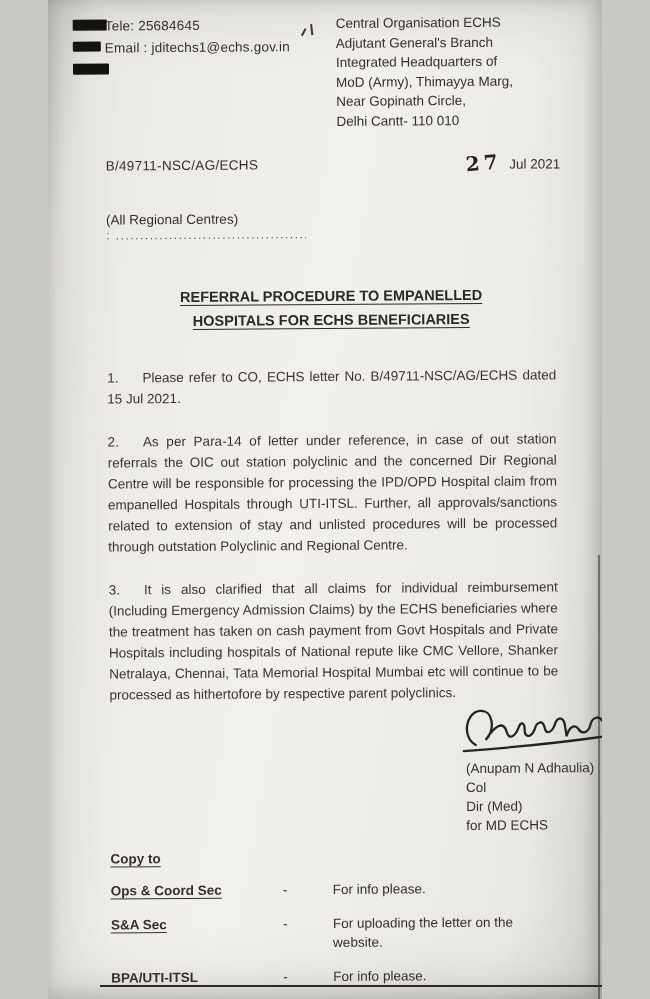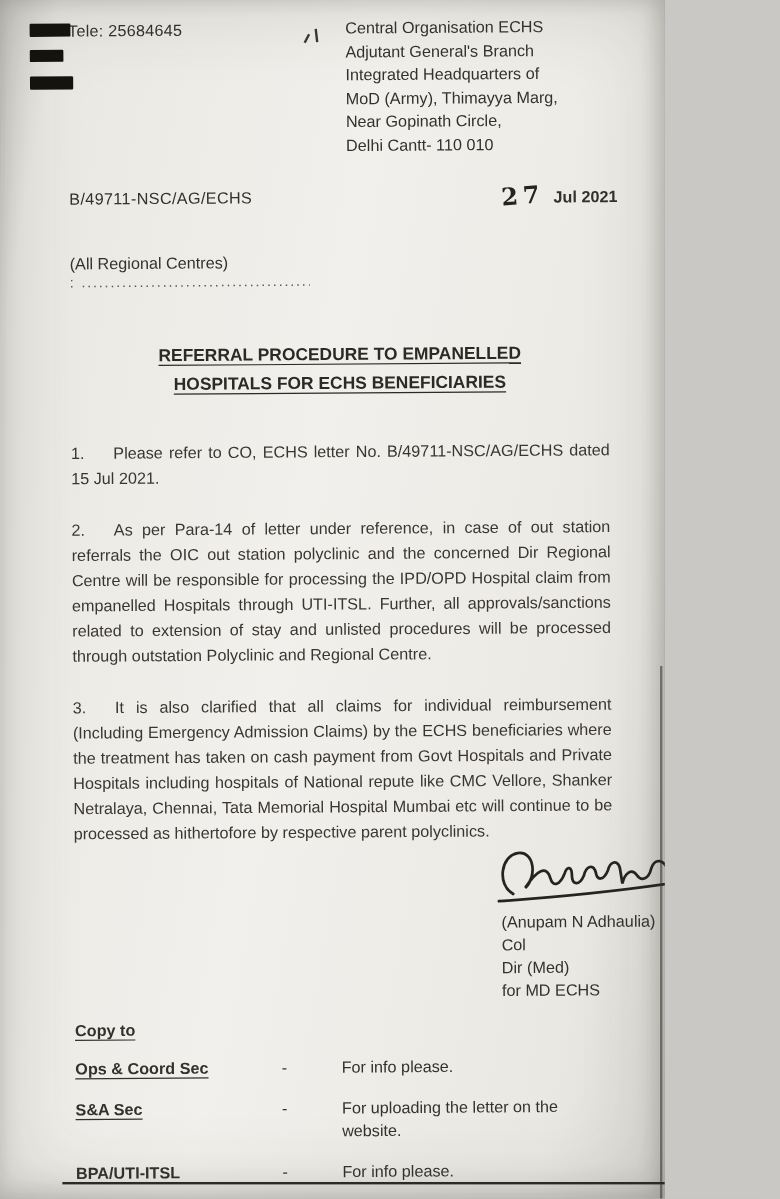--- a/index.html
+++ b/index.html
@@ -13,20 +13,21 @@
     position:relative;
     width:554px;height:999px;
     overflow:hidden;
     color:#34312c;
     background:
       linear-gradient(100deg, #cfcecb 0%, #e9e8e3 7%, #f1f0ec 45%, #e9e8e3 85%, #d8d7d3 100%);
     box-shadow:
       inset 0 0 70px rgba(60,55,45,0.18),
       inset -6px 0 16px rgba(40,38,34,0.15),
       inset 0 -10px 22px rgba(40,38,34,0.10);
+    margin-left: 48px;
   }
   .content{
     position:absolute; inset:0;
     padding:14px 45px 0 60px;
     transform:rotate(-0.4deg);
     box-sizing:border-box;
   }
   
   .letterhead{display:flex; justify-content:space-between;}
   .contact-block{font-size:13.5px; line-height:21.5px; letter-spacing:0.2px;}
@@ -45,21 +46,21 @@
   .ref-row{position:relative; margin-top:26px; font-size:13.5px; height:24px;}
   .ref-no{letter-spacing:0.3px;}
   .date-block{position:absolute; left:360px; top:-6px; white-space:nowrap;}
   .date-day{
     display:inline-block;
     font-family:"DejaVu Serif", serif;
     font-size:20px; font-weight:bold; letter-spacing:4px;
     transform:rotate(-4deg) translateY(1px);
     color:#26231e;
   }
-  .date-rest{font-size:13.5px; font-weight:bold; margin-left:4px;text-align:right;}
+  .date-rest{font-size:13.5px; font-weight:normal; margin-left:4px;text-align:right;}
   .addressee{margin-top:30px; font-size:13.5px;}
   .dotted-line{
     margin-top:2px; font-size:12px; letter-spacing:1.5px; color:#55524c;
     line-height:12px; white-space:nowrap; overflow:hidden; width:200px;
   }
   
   .title{margin-top:44px; text-align:center; font-weight:bold; font-size:14.5px; line-height:24px; color:#2c2a25;}
   .title span{text-decoration:underline; text-underline-offset:3px;}
   
   .para{margin-top:22px; font-size:13.5px; line-height:21px; text-align:justify; color:#3a362f;}
@@ -85,20 +86,21 @@
 
 <div class="page">
   <div class="content">
 
     <div class="letterhead">
       <div class="contact-block">
         <span class="artifact-bar bar1"></span>
         <span class="artifact-bar bar2"></span>
         <span class="artifact-bar bar3"></span>
         <div>Tele: 25684645</div>
+        <div>Email : jditechs1@echs.gov.in</div>
       </div>
       <div class="address-block">
         <div>Central Organisation ECHS</div>
         <div>Adjutant General's Branch</div>
         <div>Integrated Headquarters of</div>
         <div>MoD (Army), Thimayya Marg,</div>
         <div>Near Gopinath Circle,</div>
         <div>Delhi Cantt- 110 010</div>
       </div>
     </div>

